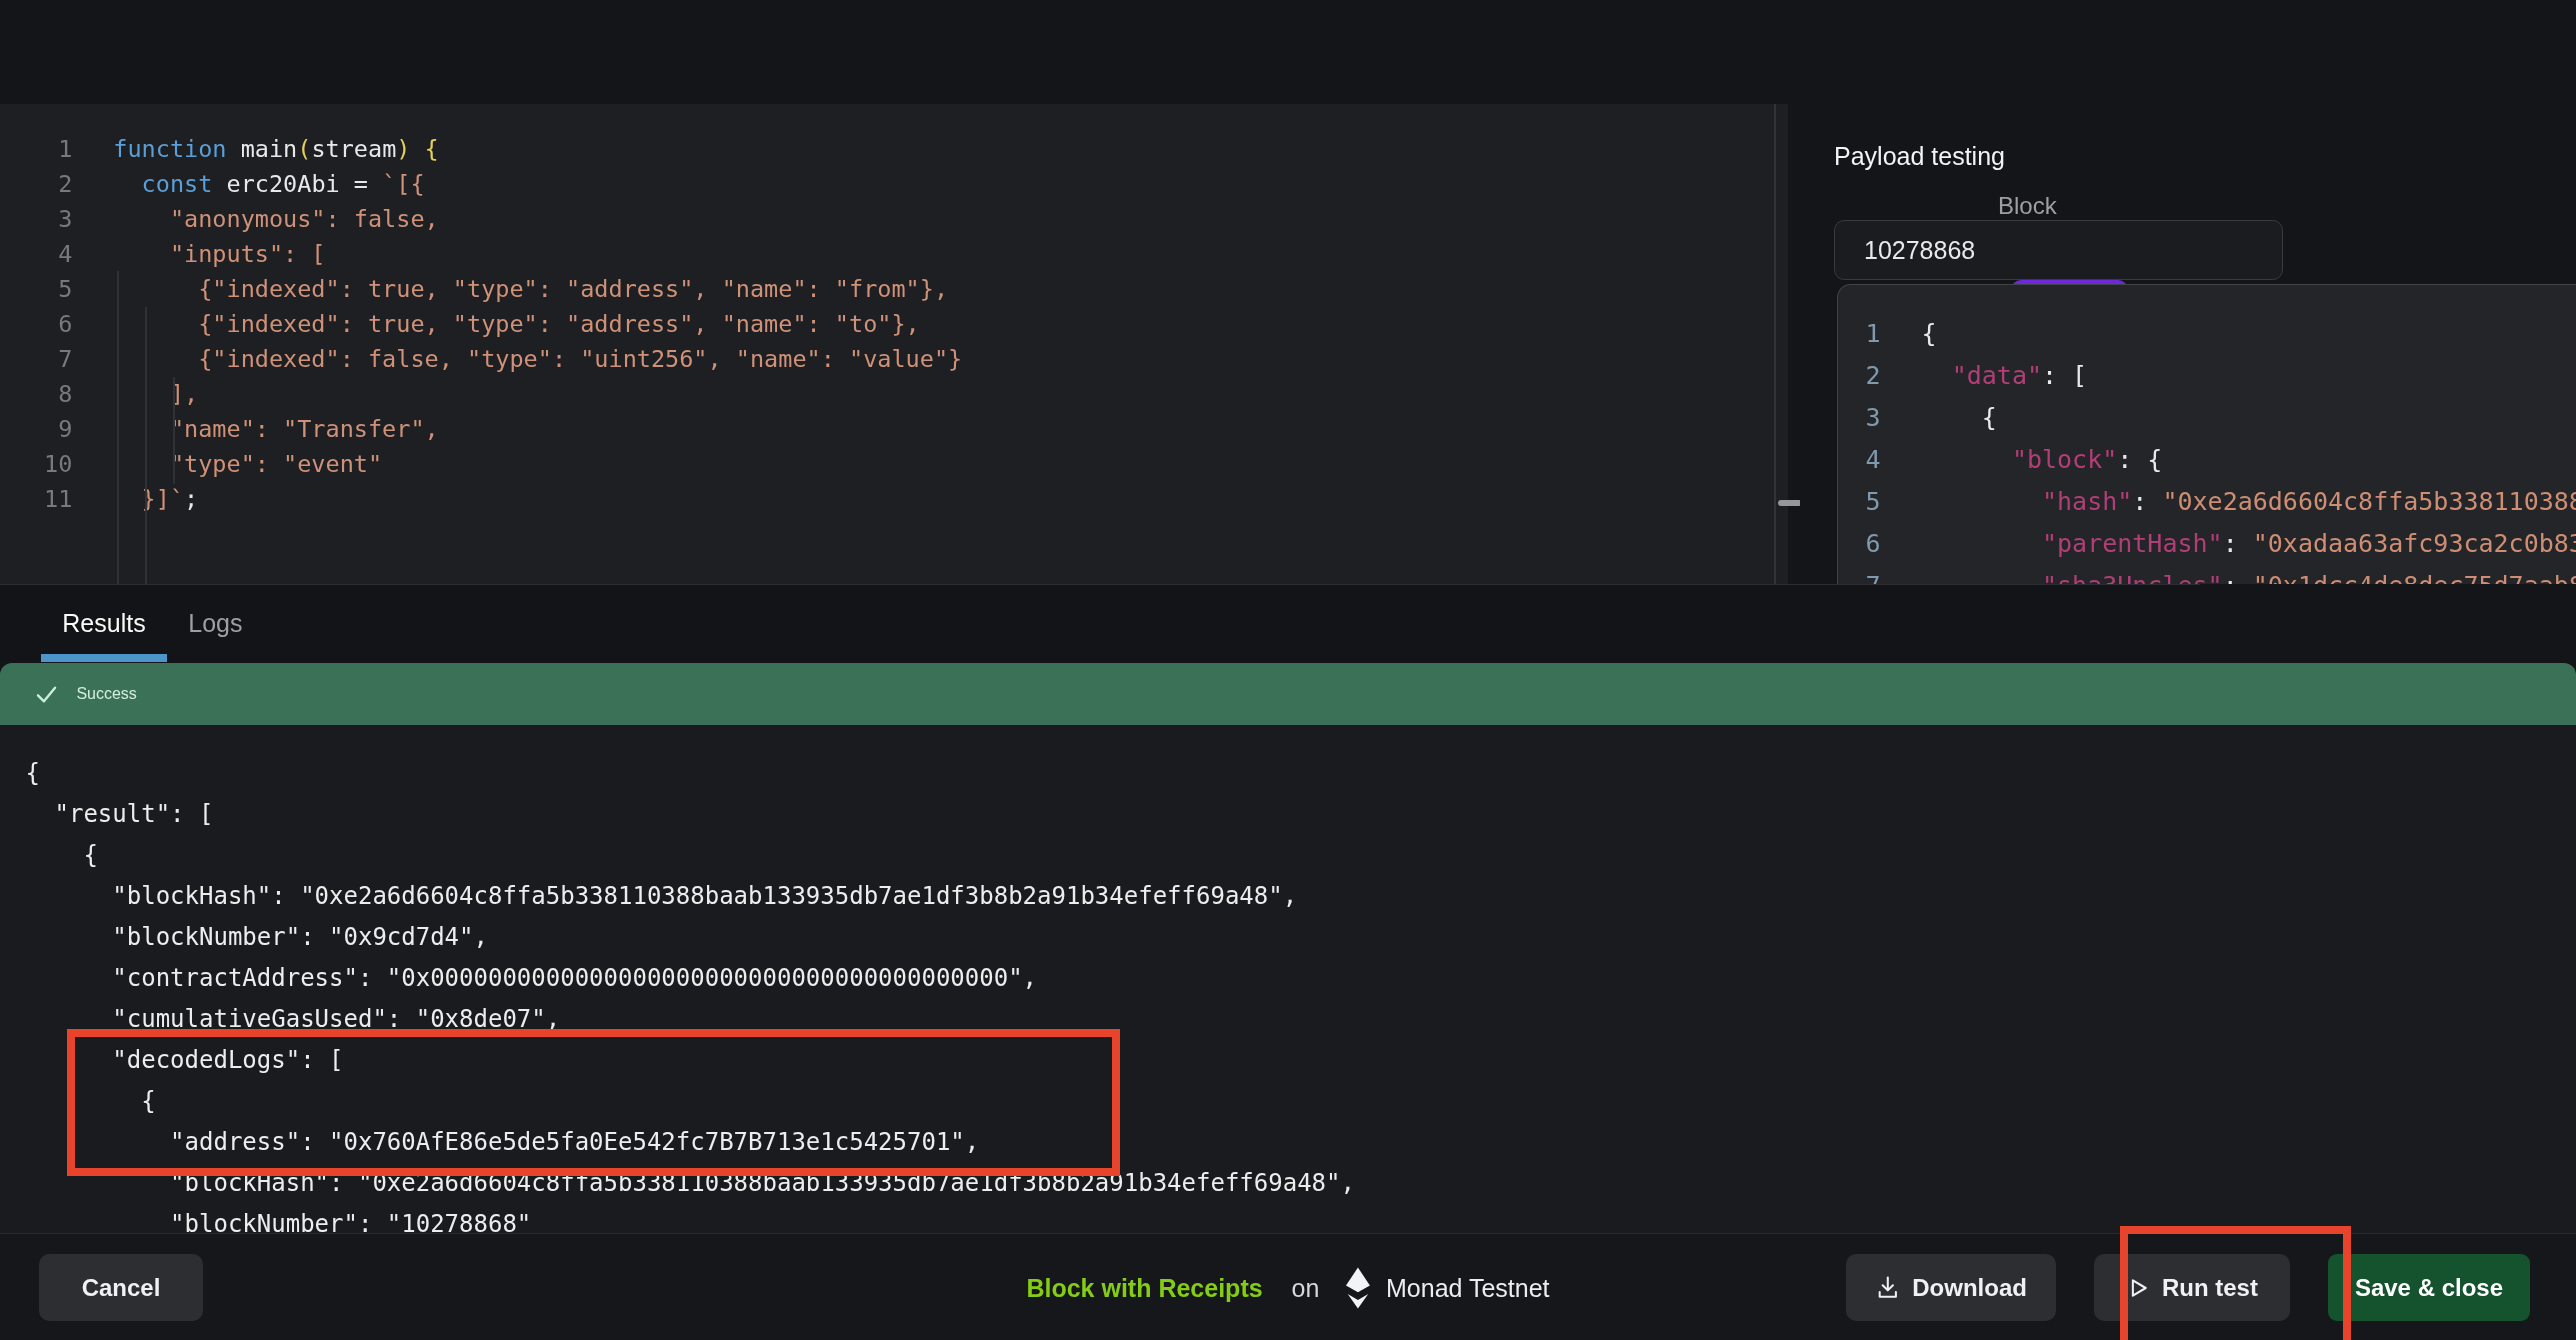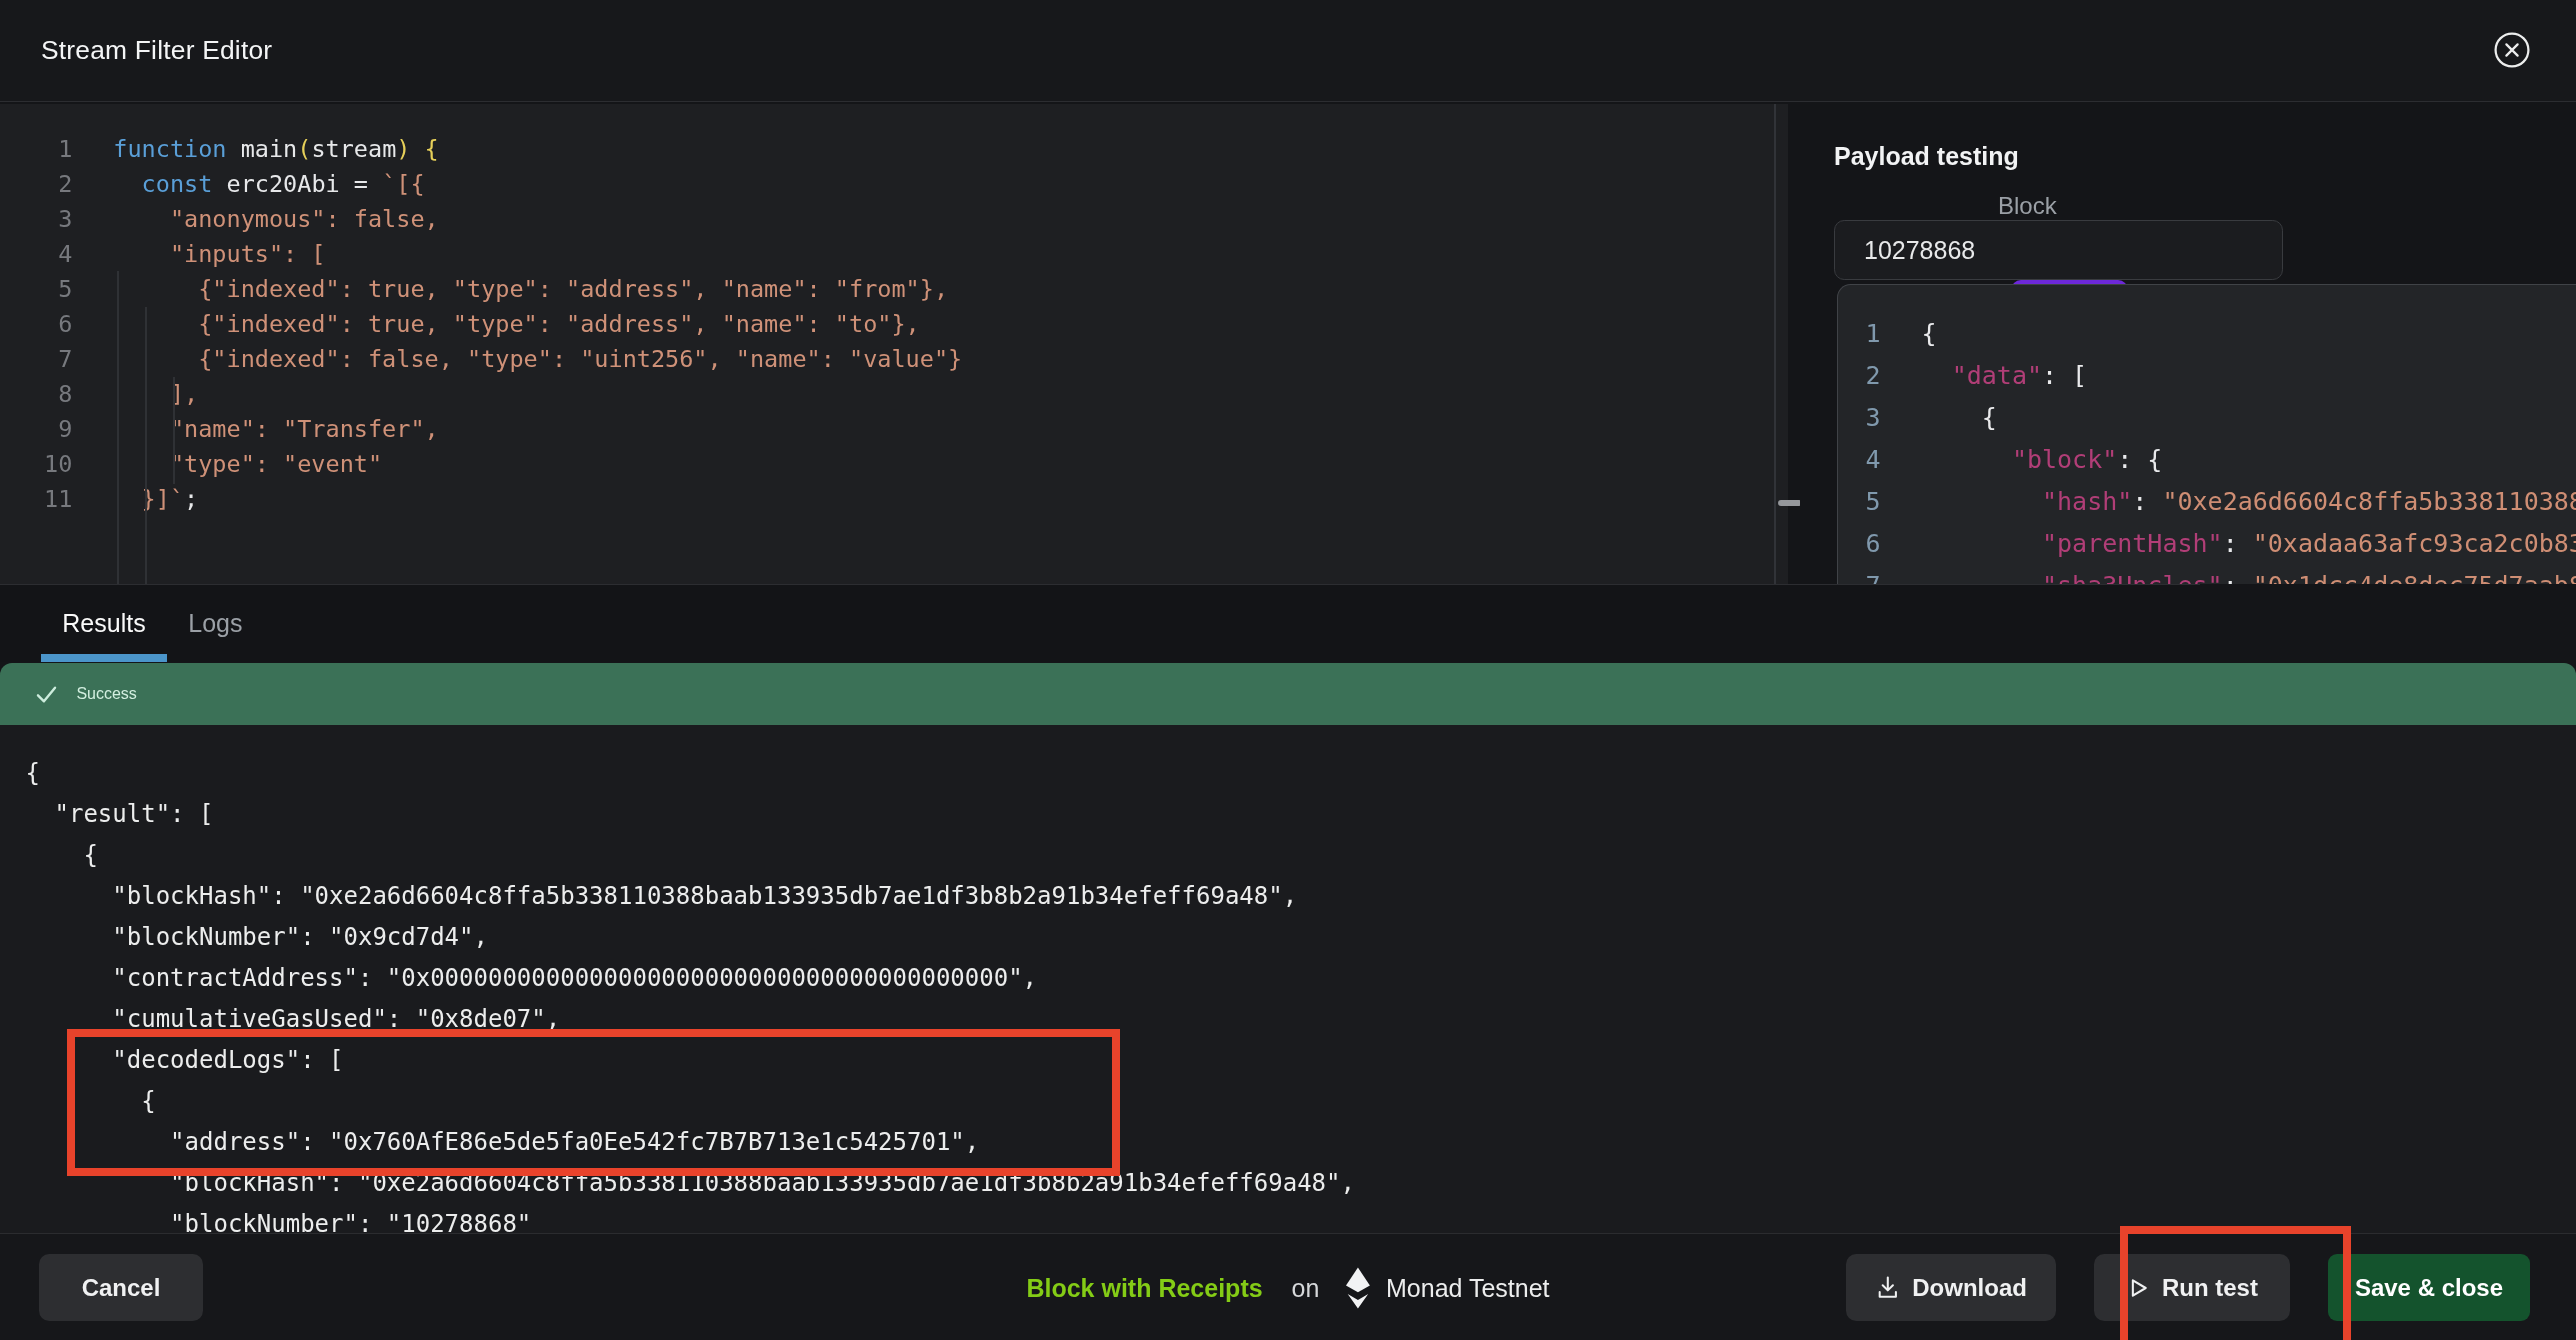--- a/index.html
+++ b/index.html
@@ -33,21 +33,21 @@
     margin-left:21.3px; margin-right:41px;
   }
   .ct { white-space:pre; }
   .tk-kw  { color:#5a9fd8; }
   .tk-pl  { color:#e7e8ea; }
   .tk-yl  { color:#e6cf59; }
   .tk-str { color:#cf9178; }
   .hscroll-dash { position:absolute; left:1778px; top:500px; width:24px; height:6px; border-radius:3.4px; background:#95979b; }
   
   .right-panel { position:absolute; left:1800px; top:104px; width:776px; height:480px; background:#141518; }
-  .pt-heading { position:absolute; left:34px; top:38px; font-size:25px; font-weight:700; color:#f2f3f4; }
+  .pt-heading { position:absolute; left:34px; top:38px; font-size:25px; font-weight:400; color:#f2f3f4; }
   .block-row { position:absolute; left:34px; top:88px; display:flex; align-items:center;flex-direction:column; }
   .block-label { width:121px; font-size:24px; color:#9ba0a6; }
   .block-input {
     width:449px; height:60px; background:#1b1c1f; border:1.7px solid #393b3f; border-radius:10.2px;
     color:#e8e9ea; font-size:25px; font-family:"Liberation Sans", sans-serif; padding:0 29px; outline:none;
   }
   .fetch-btn {
     margin-left:21px; width:117px; height:60px; background:#6d28d9; border:none; border-radius:10px;
     color:#f0f1f2; font-size:24px; font-weight:600; font-family:"Liberation Sans", sans-serif; cursor:pointer;
   }
@@ -112,31 +112,20 @@
   .annot { position:absolute; border:8.5px solid #e8432b; background:transparent; pointer-events:none; }
   .annot-1 { left:67px; top:1029px; width:1053px; height:147px; }
   .annot-2 { left:2120px; top:1226px; width:231px; height:171px; }
   svg { display:block; }
 </style>
 </head>
 <body>
 
 <div id="root">
 
-  <div class="header">
-    <div class="title">Stream Filter Editor</div>
-    <button class="close-btn">
-      <span>
-        <svg width="38" height="38" viewBox="0 0 44 44">
-          <circle cx="22" cy="22" r="19" fill="none" stroke="#eceded" stroke-width="2.6"></circle>
-          <path d="M15.5 15.5 L28.5 28.5 M28.5 15.5 L15.5 28.5" stroke="#eceded" stroke-width="2.6" stroke-linecap="round"></path>
-        </svg>
-      </span>
-    </button>
-  </div>
 
   <div class="editor">
     <div class="guide" style="left:117px; top:167px; height:354px;"></div>
     <div class="guide" style="left:145px; top:203px; height:283px;"></div>
     <div class="guide" style="left:173px; top:273px; height:107px;"></div>
     <div id="editor-lines">
         <div class="cl"><span class="ln">1</span><span class="ct"><span class="tk-kw">function</span><span class="tk-pl"> main</span><span class="tk-yl">(</span><span class="tk-pl">stream</span><span class="tk-yl">)</span><span class="tk-pl"> </span><span class="tk-yl">{</span></span></div>
         <div class="cl"><span class="ln">2</span><span class="ct"><span class="tk-pl">  </span><span class="tk-kw">const</span><span class="tk-pl"> erc20Abi = </span><span class="tk-str">`[{</span></span></div>
         <div class="cl"><span class="ln">3</span><span class="ct"><span class="tk-str">    "anonymous": false,</span></span></div>
         <div class="cl"><span class="ln">4</span><span class="ct"><span class="tk-str">    "inputs": [</span></span></div>

